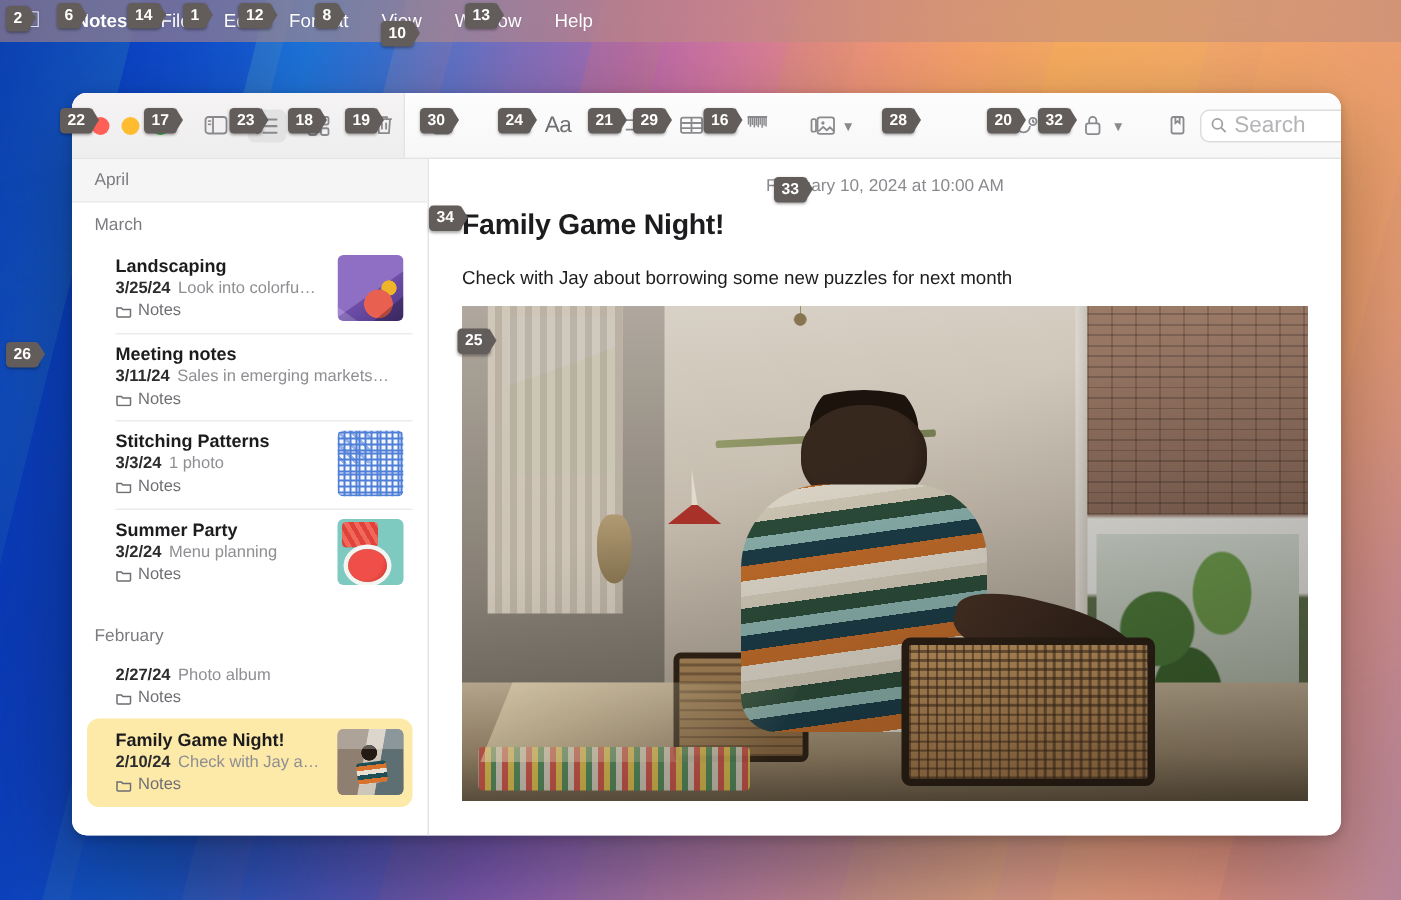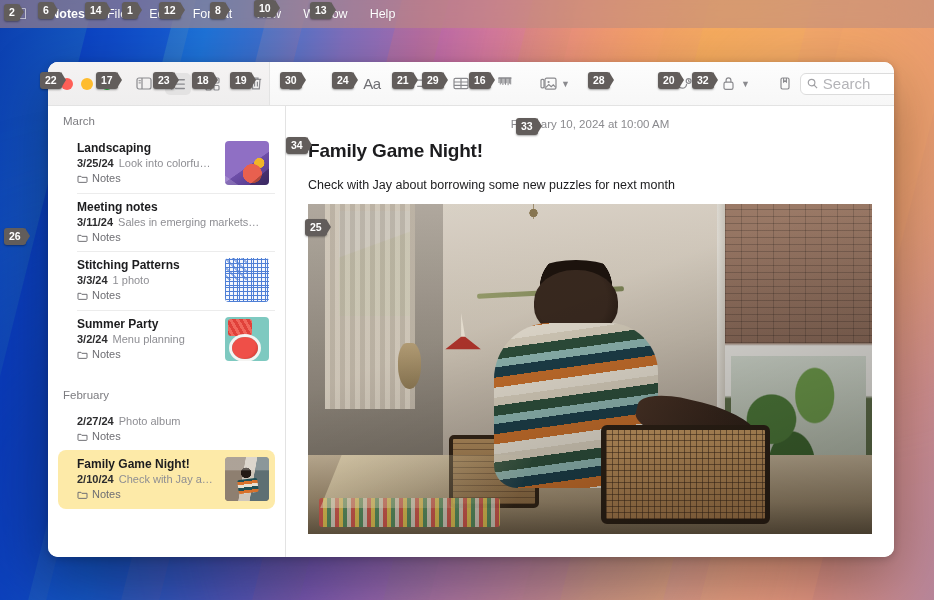--- a/index.html
+++ b/index.html
@@ -547,20 +547,21 @@
           <circle cx="5" cy="5" r="3.6"></circle>
             <line x1="7.8" y1="7.8" x2="11" y2="11"></line>
         </svg>
         <span class="ph">Search</span>
       </div>
     </div>
   </div>
 
   <div id="sidebar">
 
+    <div class="month-head sticky">April</div>
 
     <div class="month-head">March</div>
 
     <div class="note-row">
       <div class="nr-text">
         <div class="nr-title">Landscaping</div>
         <div class="nr-meta">
           <span class="date">3/25/24</span><span>Look into colorfu…</span>
         </div>
         <div class="nr-folder">
@@ -685,21 +686,21 @@
   </div>
 </div>
 
 <div id="badges">
     <div class="badge" style="left: 4px; top: 4px;">2</div>
     <div class="badge" style="left: 38px; top: 2px;">6</div>
     <div class="badge" style="left: 85px; top: 2px;">14</div>
     <div class="badge" style="left: 122px; top: 2px;">1</div>
     <div class="badge" style="left: 159px; top: 2px;">12</div>
     <div class="badge" style="left: 210px; top: 2px;">8</div>
-    <div class="badge" style="left: 254px; top: 0;">10</div>
+    <div class="badge" style="left: 254px; top: 14px;">10</div>
     <div class="badge" style="left: 310px; top: 2px;">13</div>
     <div class="badge" style="left: 40px; top: 72px;">22</div>
     <div class="badge" style="left: 96px; top: 72px;">17</div>
     <div class="badge" style="left: 153px; top: 72px;">23</div>
     <div class="badge" style="left: 192px; top: 72px;">18</div>
     <div class="badge" style="left: 230px; top: 72px;">19</div>
     <div class="badge" style="left: 280px; top: 72px; text-align: right;">30</div>
     <div class="badge" style="left: 332px; top: 72px;">24</div>
     <div class="badge" style="left: 392px; top: 72px;">21</div>
     <div class="badge" style="left: 422px; top: 72px;">29</div>

